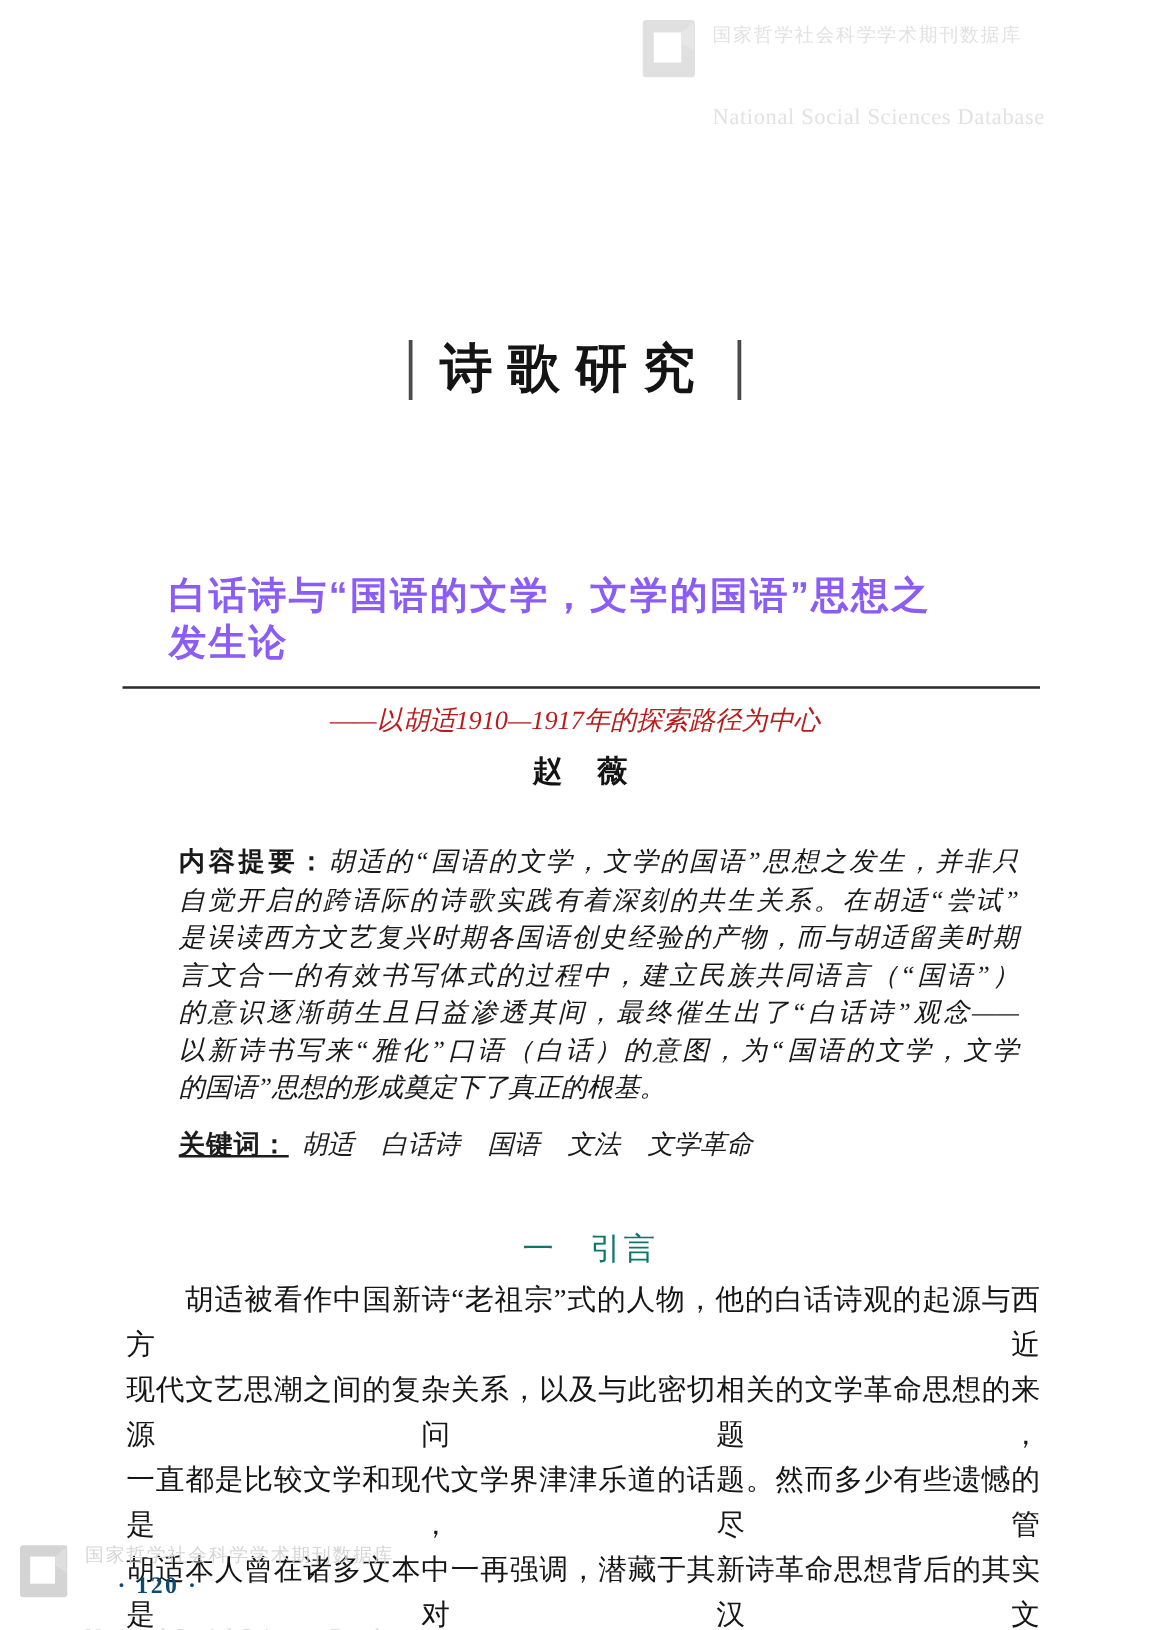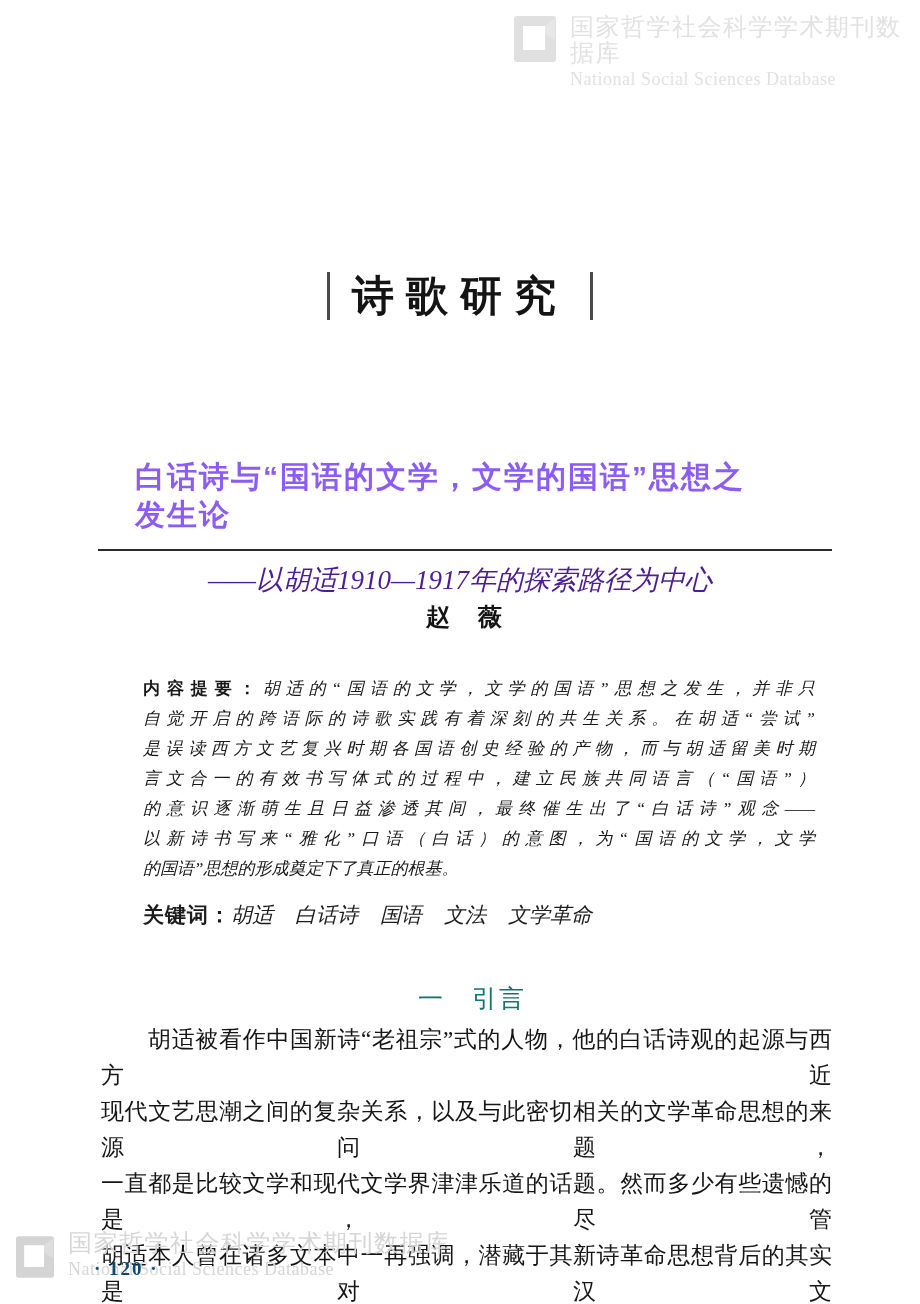--- a/index.html
+++ b/index.html
@@ -11,22 +11,22 @@
     overflow: hidden;
     font-family: "Liberation Serif", serif;
     color: #1c1c1c;
   }
 
   
   .wm { position:absolute; display:flex; align-items:flex-start; gap:14px; user-select:none; }
   .wm-top { left:514px; top:16px; color:#e2e2e2; }
   .wm-bottom { left:16px; top:1232px; color:#d6d6d6; }
   .wm-textcol { display:flex; flex-direction:column; }
-  .wm-zh { font-size:24px; letter-spacing:1.5px; line-height:26px; font-family:Liberation Mono, monospace; }
-  .wm-en { font-size:18px; line-height:22px; font-family:"Liberation Serif", serif; letter-spacing:0.5px; }
+  .wm-zh { font-size:15px; letter-spacing:1.5px; line-height:26px; font-family:Liberation Serif, serif; }
+  .wm-en { font-size:18px; line-height:22px; font-family:"Liberation Serif", serif; letter-spacing:0.5px;margin-top:40px; }
   .wm-logo { flex:0 0 auto; }
 
   
   .banner {
     position:absolute; top:272px; left:0; width:100%;
     display:flex; align-items:center; justify-content:center; gap:22px;
   }
   .banner .bar { width:3px; height:48px; background:#4a4a4a; }
   .banner-title {
     margin:0; font-size:42px; font-weight:bold; letter-spacing:12px;
@@ -38,45 +38,45 @@
     position:absolute; top:458px; left:135px; width:700px; margin:0;
     font-family:"Liberation Sans", sans-serif; font-weight:bold;
     font-size:30px; line-height:38px; letter-spacing:2px; color:#8b5cf6;
   }
   .title-rule {
     position:absolute; top:549px; left:98px; width:734px; height:0;
     border:none; border-top:2px solid #2b2b2b; margin:0;
   }
   .subtitle {
     position:absolute; top:562px; left:110px; width:700px;
-    text-align:center; font-style:italic; font-size:27px; color:#4c1d95;
+    text-align:center; font-style:italic; font-size:21px; color:#b91c1c;
   }
   .author {
     position:absolute; top:601px; left:135px; width:660px; text-align:center;
     font-family:"Liberation Sans", sans-serif; font-weight:600; font-size:24px;
     letter-spacing:2px; color:#141414;
   }
 
   
   .abstract {
     position:absolute; top:674px; left:143px; width:672px;
-    font-size:17px; line-height:30px; font-style:italic; color:#191919;
+    font-size:21px; line-height:30px; font-style:italic; color:#191919;
   }
   .abs-line, .abs-lines > div { text-align:justify; text-align-last:justify; }
   .abs-lines > div:last-child { text-align-last:left; }
   .abs-label {
     font-style:normal; font-weight:bold;
     font-family:"Liberation Sans", sans-serif; letter-spacing:1px;
   }
 
   
   .keywords { position:absolute; top:901px; left:143px; width:672px; font-size:21px; }
   .kw-label {
     font-weight:bold; font-family:"Liberation Sans", sans-serif;
-    font-style:normal; letter-spacing:1px; 
+    font-style:normal; letter-spacing:1px; margin-right:10px;text-decoration:underline;
   }
   .kw-items > span { font-style:italic; margin-right:22px; }
 
   
   .section-heading {
     position:absolute; top:970px; left:0; width:100%; margin:12px;
     text-align:center; font-family:"Liberation Sans", sans-serif;
     font-weight:normal; font-size:25px; letter-spacing:2px; color:#0f766e;
   }
 

